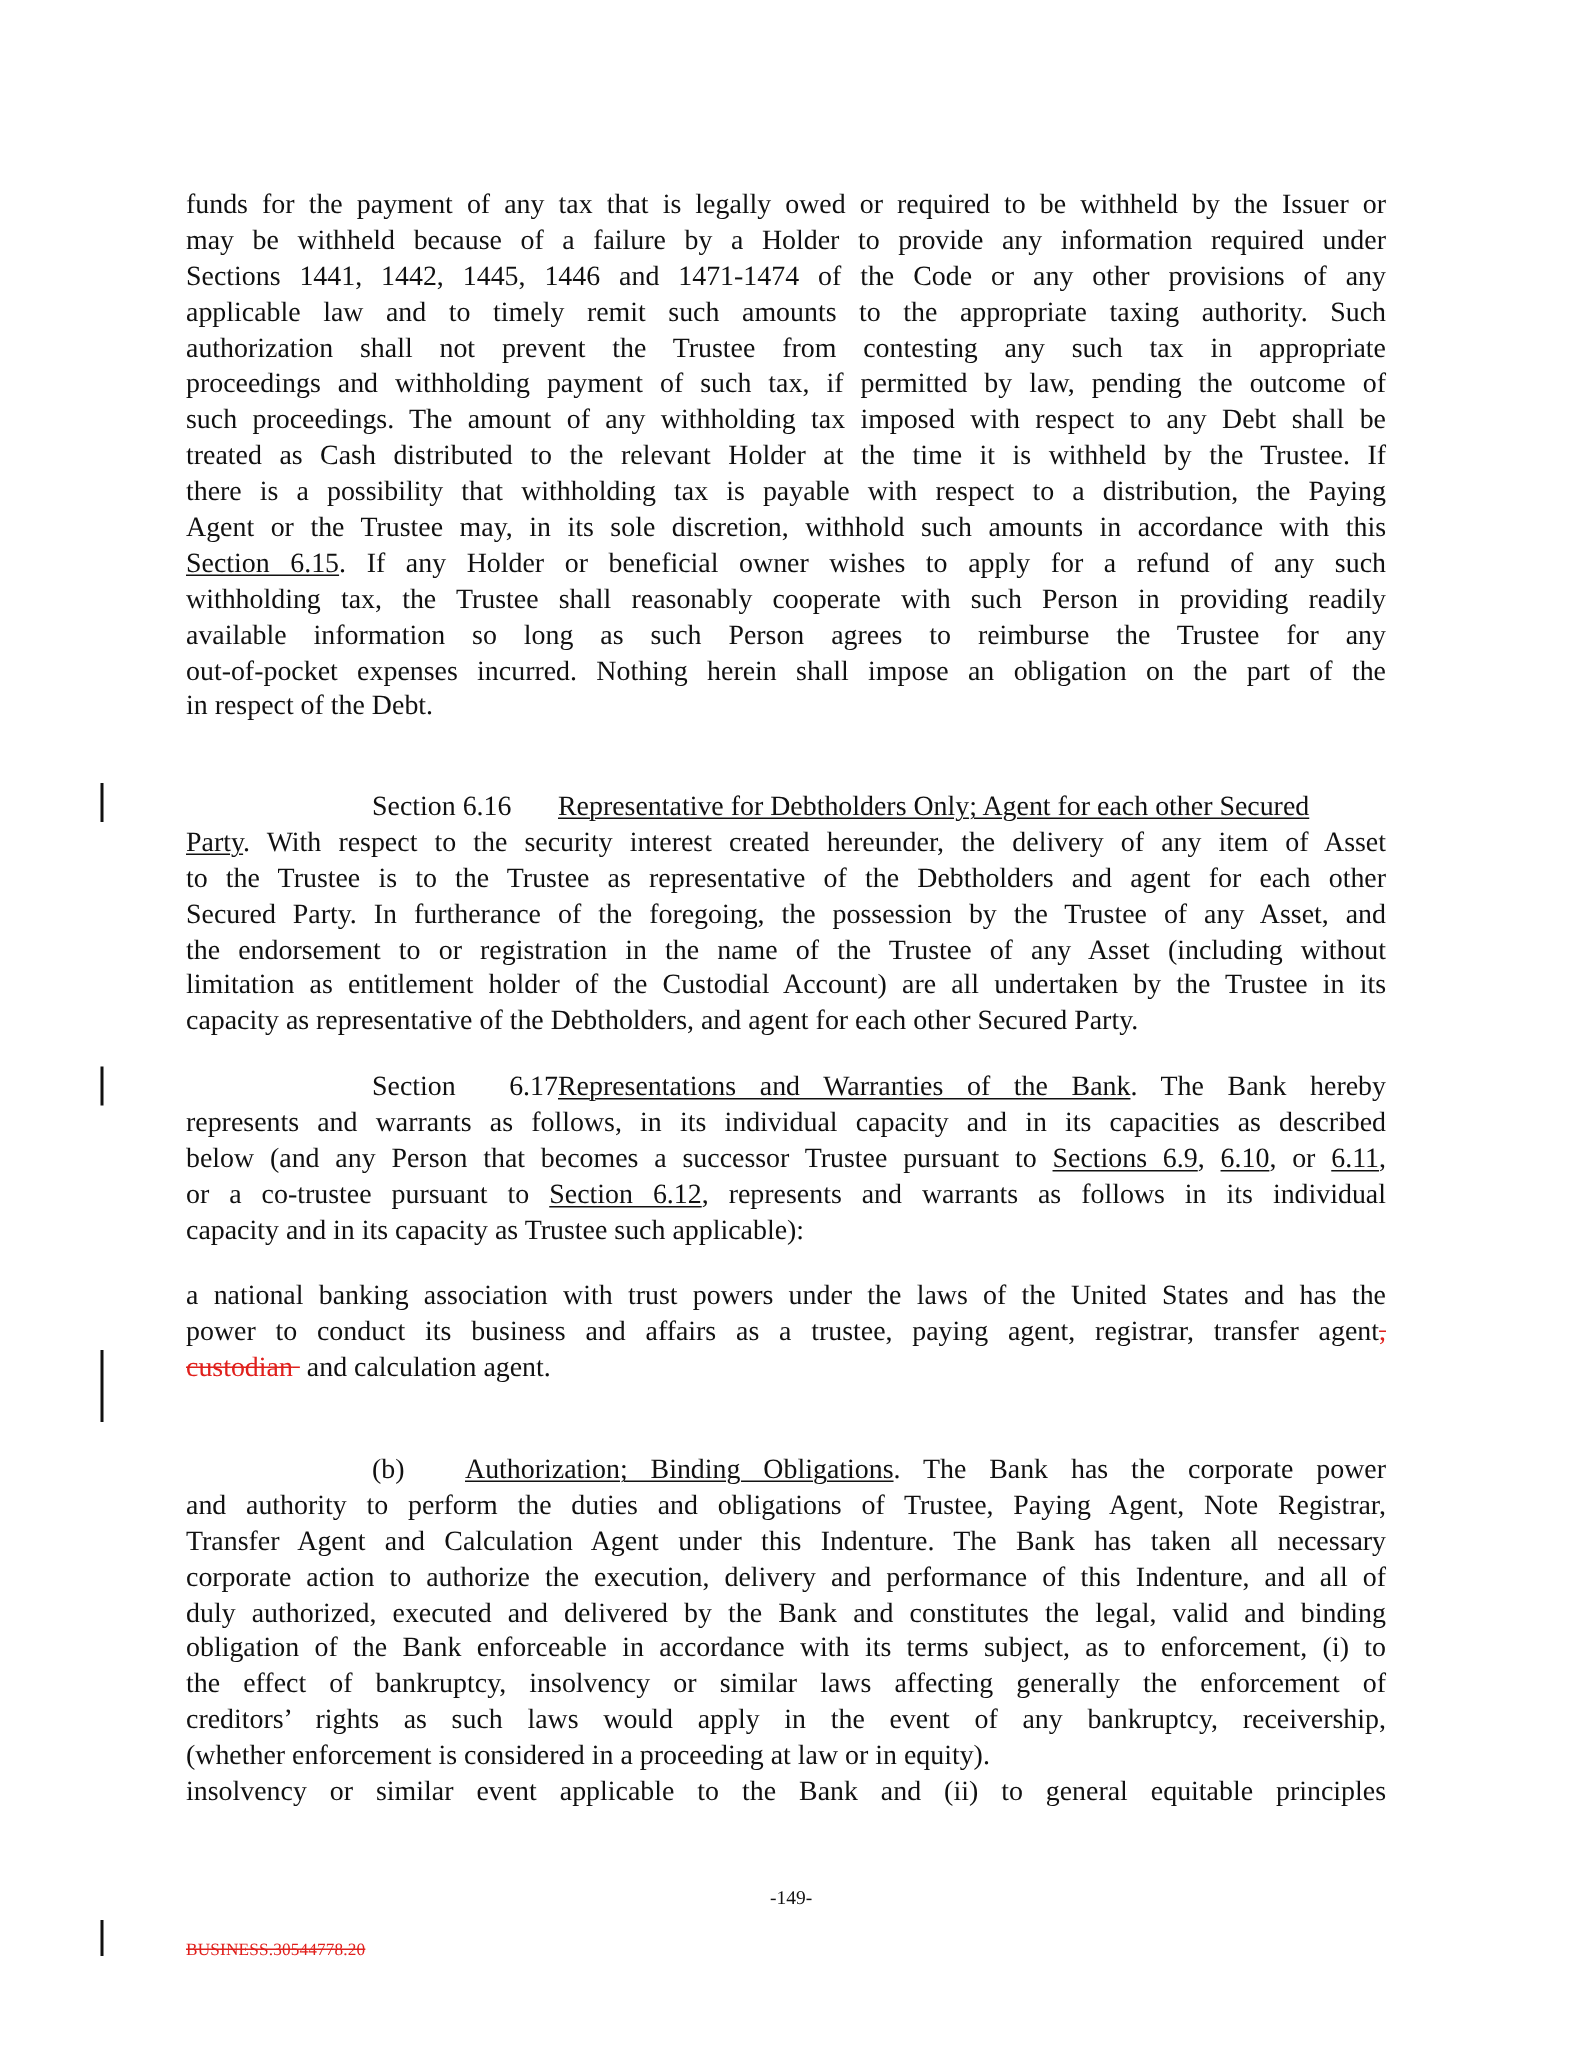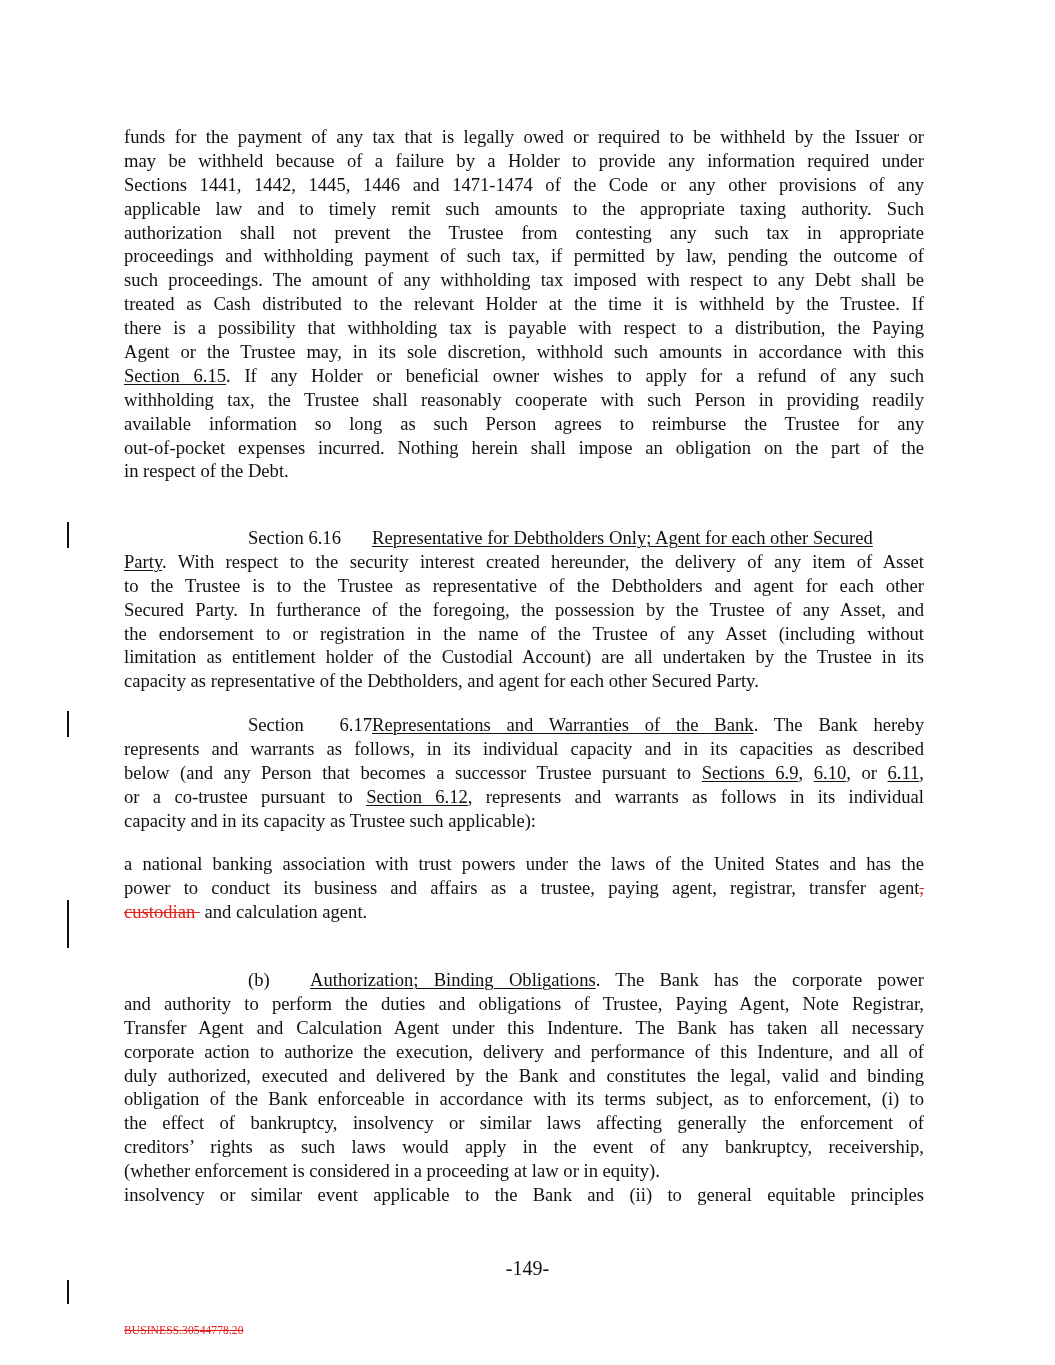--- a/index.html
+++ b/index.html
@@ -21,24 +21,24 @@
   .u { text-decoration: underline; text-underline-offset: 2px; text-decoration-thickness: 1px; }
   .del { color: #e0201c; text-decoration: line-through; text-decoration-thickness: 1px; }
   .tab-sec { display: inline-block; width: 124px; }
   .sec-num { display: inline-block; width: 124px; }
   .sub-lbl { display: inline-block; width: 62px; }
   .change-bar {
     position: absolute; left: 67px; width: 2px; background: #111111;
   }
   .page-num {
     position: absolute; top: 1257px; left: 0; width: 1055px; text-align: center;
-    font-size: 20px;
+    font-size: 13px;
   }
   .footer-id {
-    position: absolute; left: 124px; top: 1324px;
+    position: absolute; left: 124px; top: 1294px;
     font-size: 11.5px; color: #e0201c; text-decoration: line-through;
     letter-spacing: 0.1px;
   }
 </style>
 </head>
 <body>
 
 <div class="page">
 
   <div class="para" style="top:125px;">

